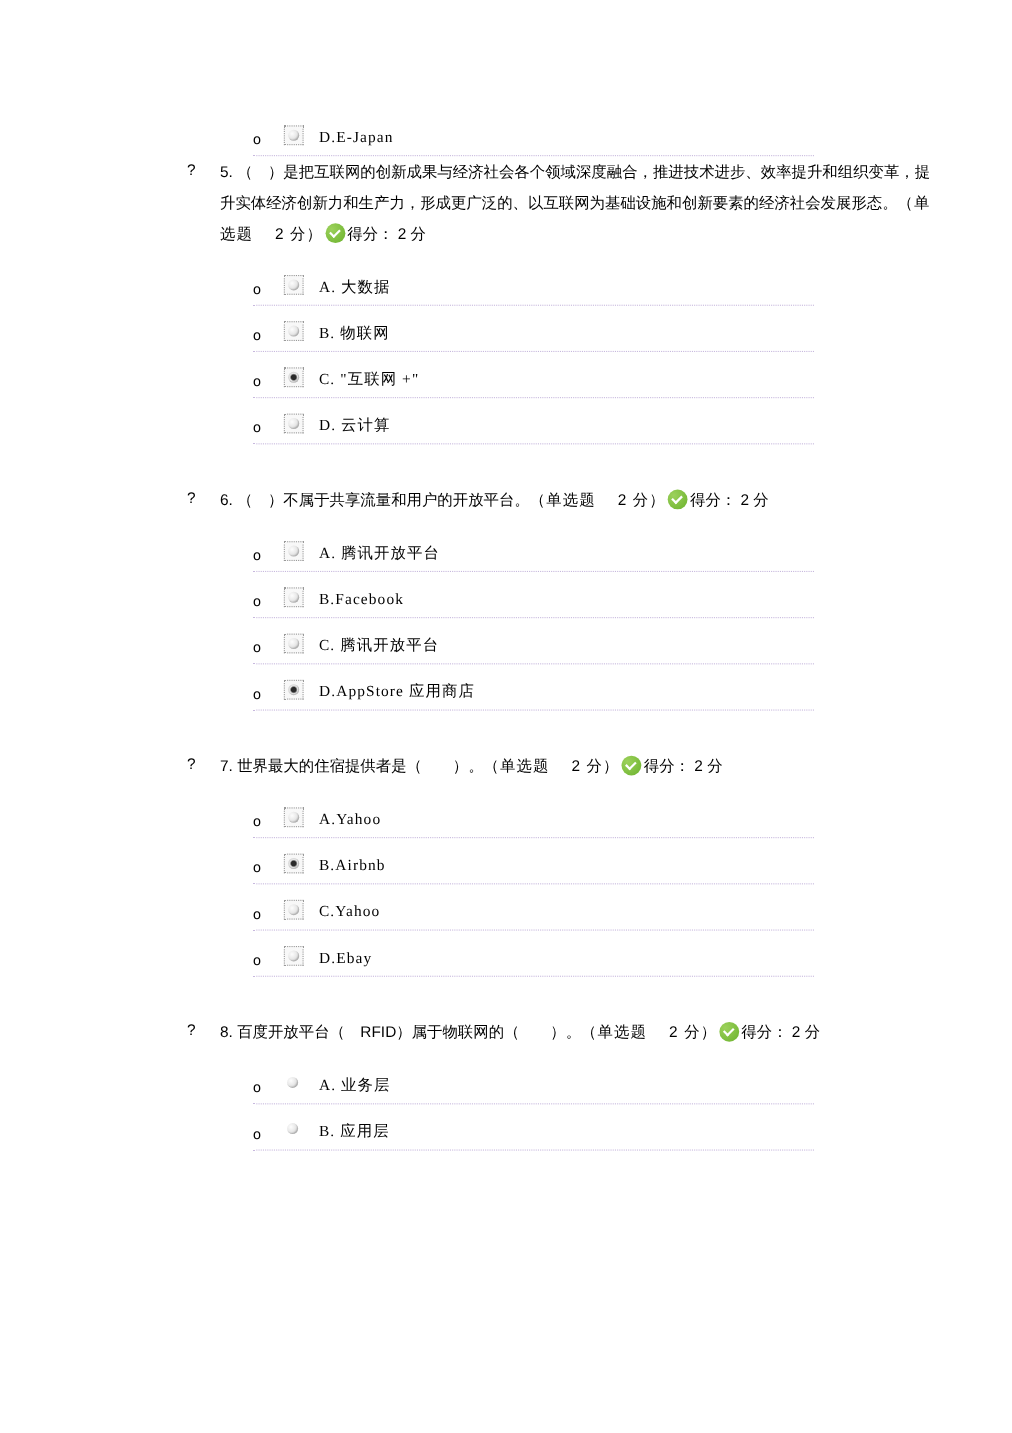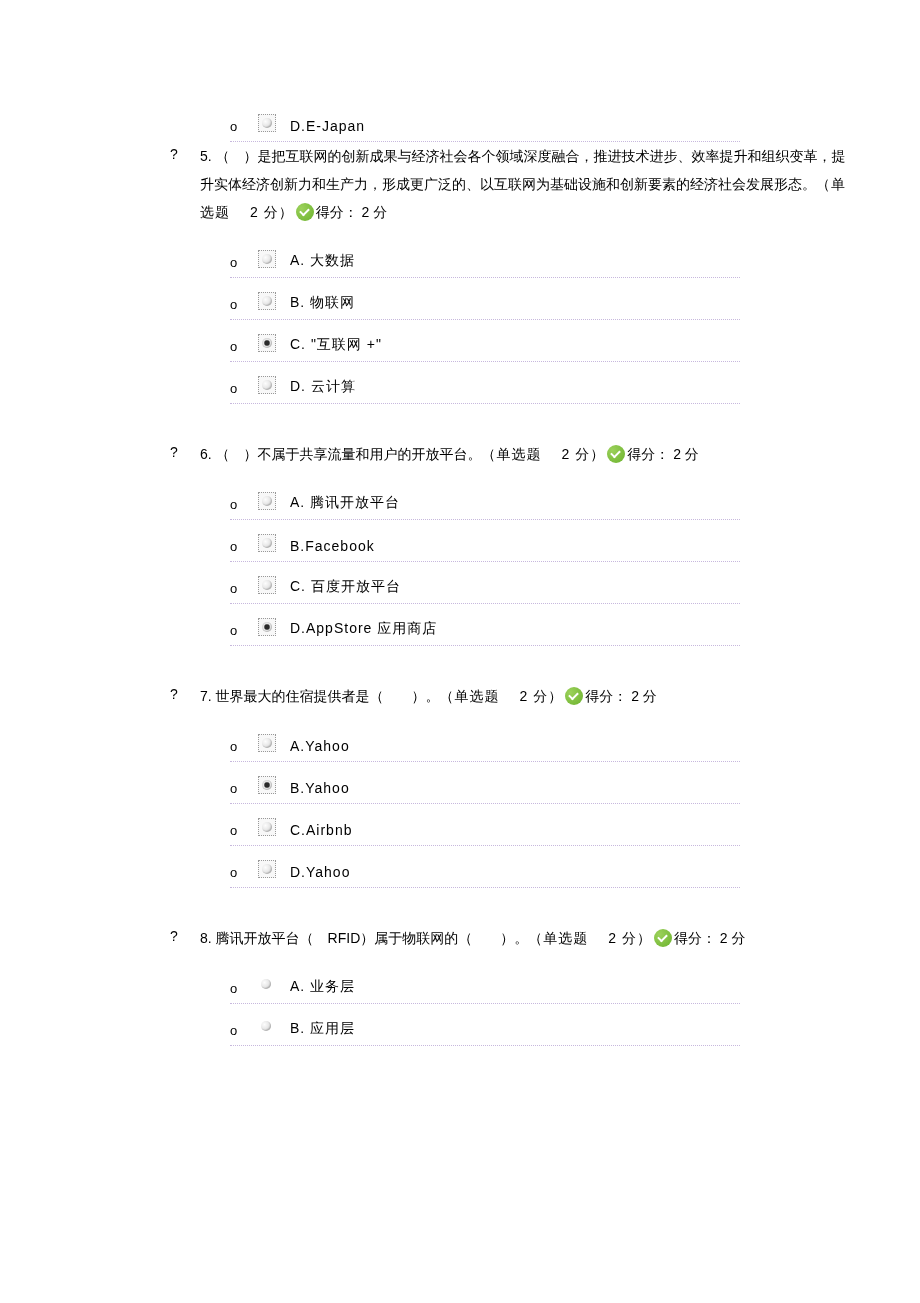--- a/index.html
+++ b/index.html
@@ -101,20 +101,21 @@
     .radio-box.selected::before {
       background: radial-gradient(circle at 50% 50%, #2a2a2a 0%, #2a2a2a 30%, #e8e8e8 50%, #cfcfcf 75%, #aaa 100%);
     }
     .radio-box.noborder {
       border: none;
       background: transparent;
     }
     .option-label {
       padding-bottom: 4px;
       letter-spacing: 1px;
+      font-family: Liberation Serif, serif;
     }
     .num {
       font-family: Arial, sans-serif;
     }
     .gap {
       display: inline-block;
     }
   </style>
 </head>
 <body>
@@ -170,21 +171,21 @@
             <span class="option-label">A. 腾讯开放平台</span>
           </div>
           <div class="option-row">
             <span class="option-bullet">o</span>
             <span class="radio-box"></span>
             <span class="option-label">B.Facebook</span>
           </div>
           <div class="option-row">
             <span class="option-bullet">o</span>
             <span class="radio-box"></span>
-            <span class="option-label">C. 百度开放平台</span>
+            <span class="option-label">C. 腾讯开放平台</span>
           </div>
           <div class="option-row">
             <span class="option-bullet">o</span>
             <span class="radio-box selected"></span>
             <span class="option-label">D.AppStore  应用商店</span>
           </div>
         </div>
       </div>
       <div class="question-block">
         <div class="question-line">
@@ -193,38 +194,38 @@
         </div>
         <div class="options">
           <div class="option-row">
             <span class="option-bullet">o</span>
             <span class="radio-box"></span>
             <span class="option-label">A.Yahoo</span>
           </div>
           <div class="option-row">
             <span class="option-bullet">o</span>
             <span class="radio-box selected"></span>
-            <span class="option-label">B.Yahoo</span>
-          </div>
-          <div class="option-row">
-            <span class="option-bullet">o</span>
-            <span class="radio-box"></span>
-            <span class="option-label">C.Airbnb</span>
-          </div>
-          <div class="option-row">
-            <span class="option-bullet">o</span>
-            <span class="radio-box"></span>
-            <span class="option-label">D.Yahoo</span>
-          </div>
-        </div>
-      </div>
-      <div class="question-block">
-        <div class="question-line">
-          <div class="question-bullet">?</div>
-          <div class="question-text"><span class="num">8. </span><span>腾讯开放平台（　RFID）属于物联网的（　　）。</span><span class="type-pts">（单选题<span class="gap" style="width:20px"></span><span class="num">2</span> 分）</span><span class="check-icon"></span><span>得分： <span class="num">2</span> 分</span></div>
+            <span class="option-label">B.Airbnb</span>
+          </div>
+          <div class="option-row">
+            <span class="option-bullet">o</span>
+            <span class="radio-box"></span>
+            <span class="option-label">C.Yahoo</span>
+          </div>
+          <div class="option-row">
+            <span class="option-bullet">o</span>
+            <span class="radio-box"></span>
+            <span class="option-label">D.Ebay</span>
+          </div>
+        </div>
+      </div>
+      <div class="question-block">
+        <div class="question-line">
+          <div class="question-bullet">?</div>
+          <div class="question-text"><span class="num">8. </span><span>百度开放平台（　RFID）属于物联网的（　　）。</span><span class="type-pts">（单选题<span class="gap" style="width:20px"></span><span class="num">2</span> 分）</span><span class="check-icon"></span><span>得分： <span class="num">2</span> 分</span></div>
         </div>
         <div class="options">
           <div class="option-row">
             <span class="option-bullet">o</span>
             <span class="radio-box noborder"></span>
             <span class="option-label">A. 业务层</span>
           </div>
           <div class="option-row">
             <span class="option-bullet">o</span>
             <span class="radio-box noborder"></span>

